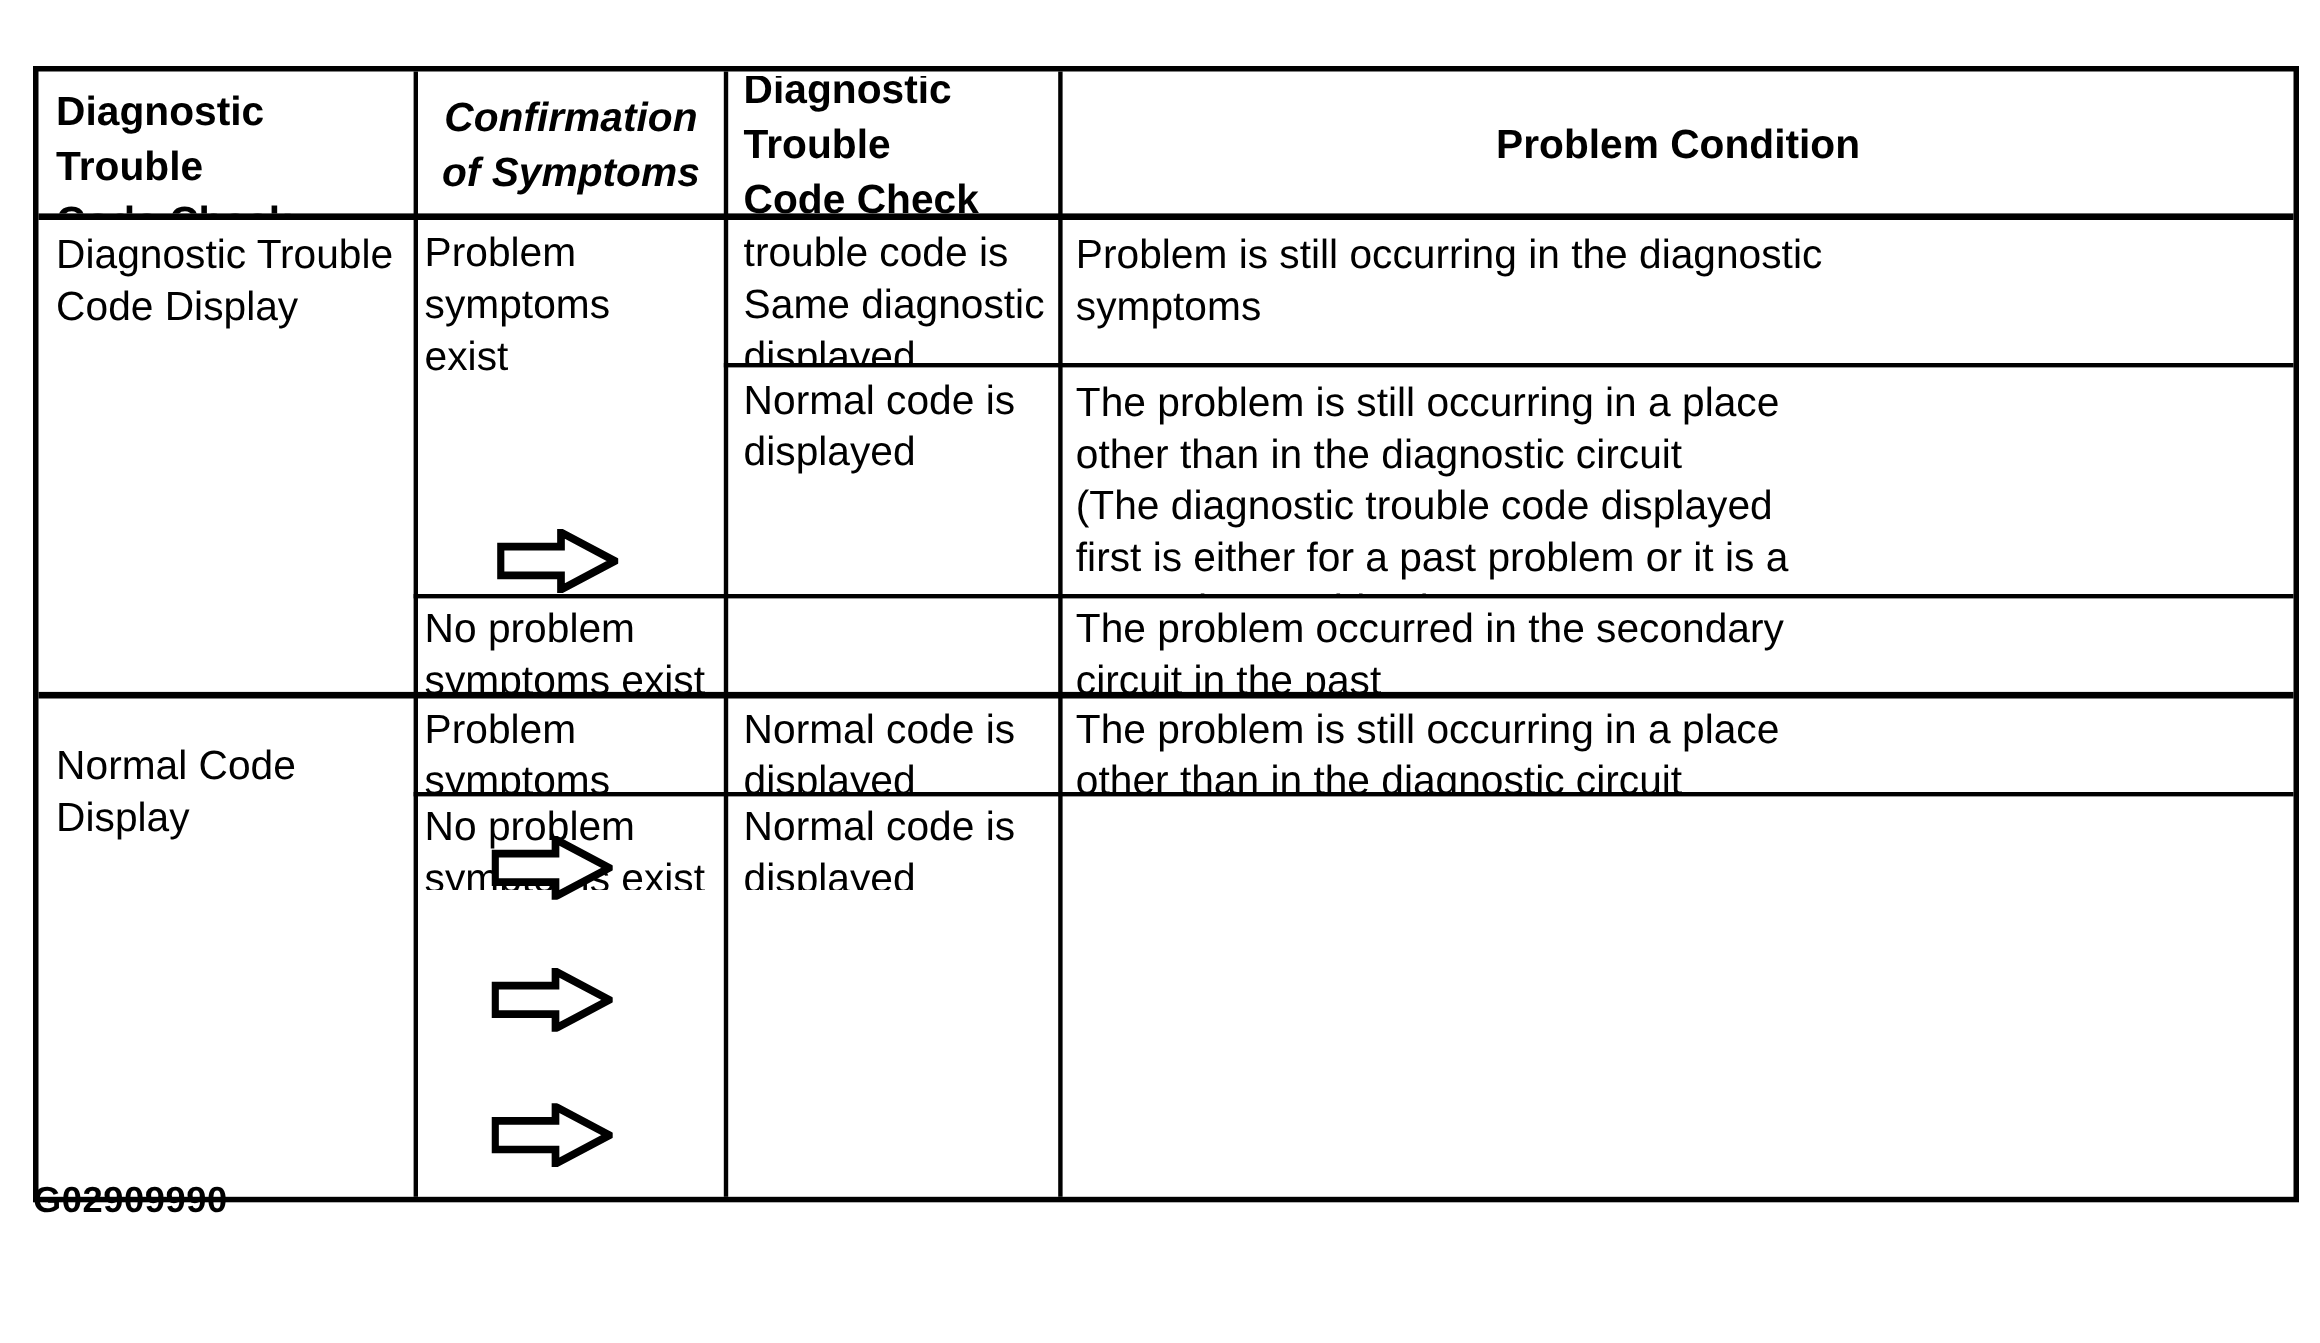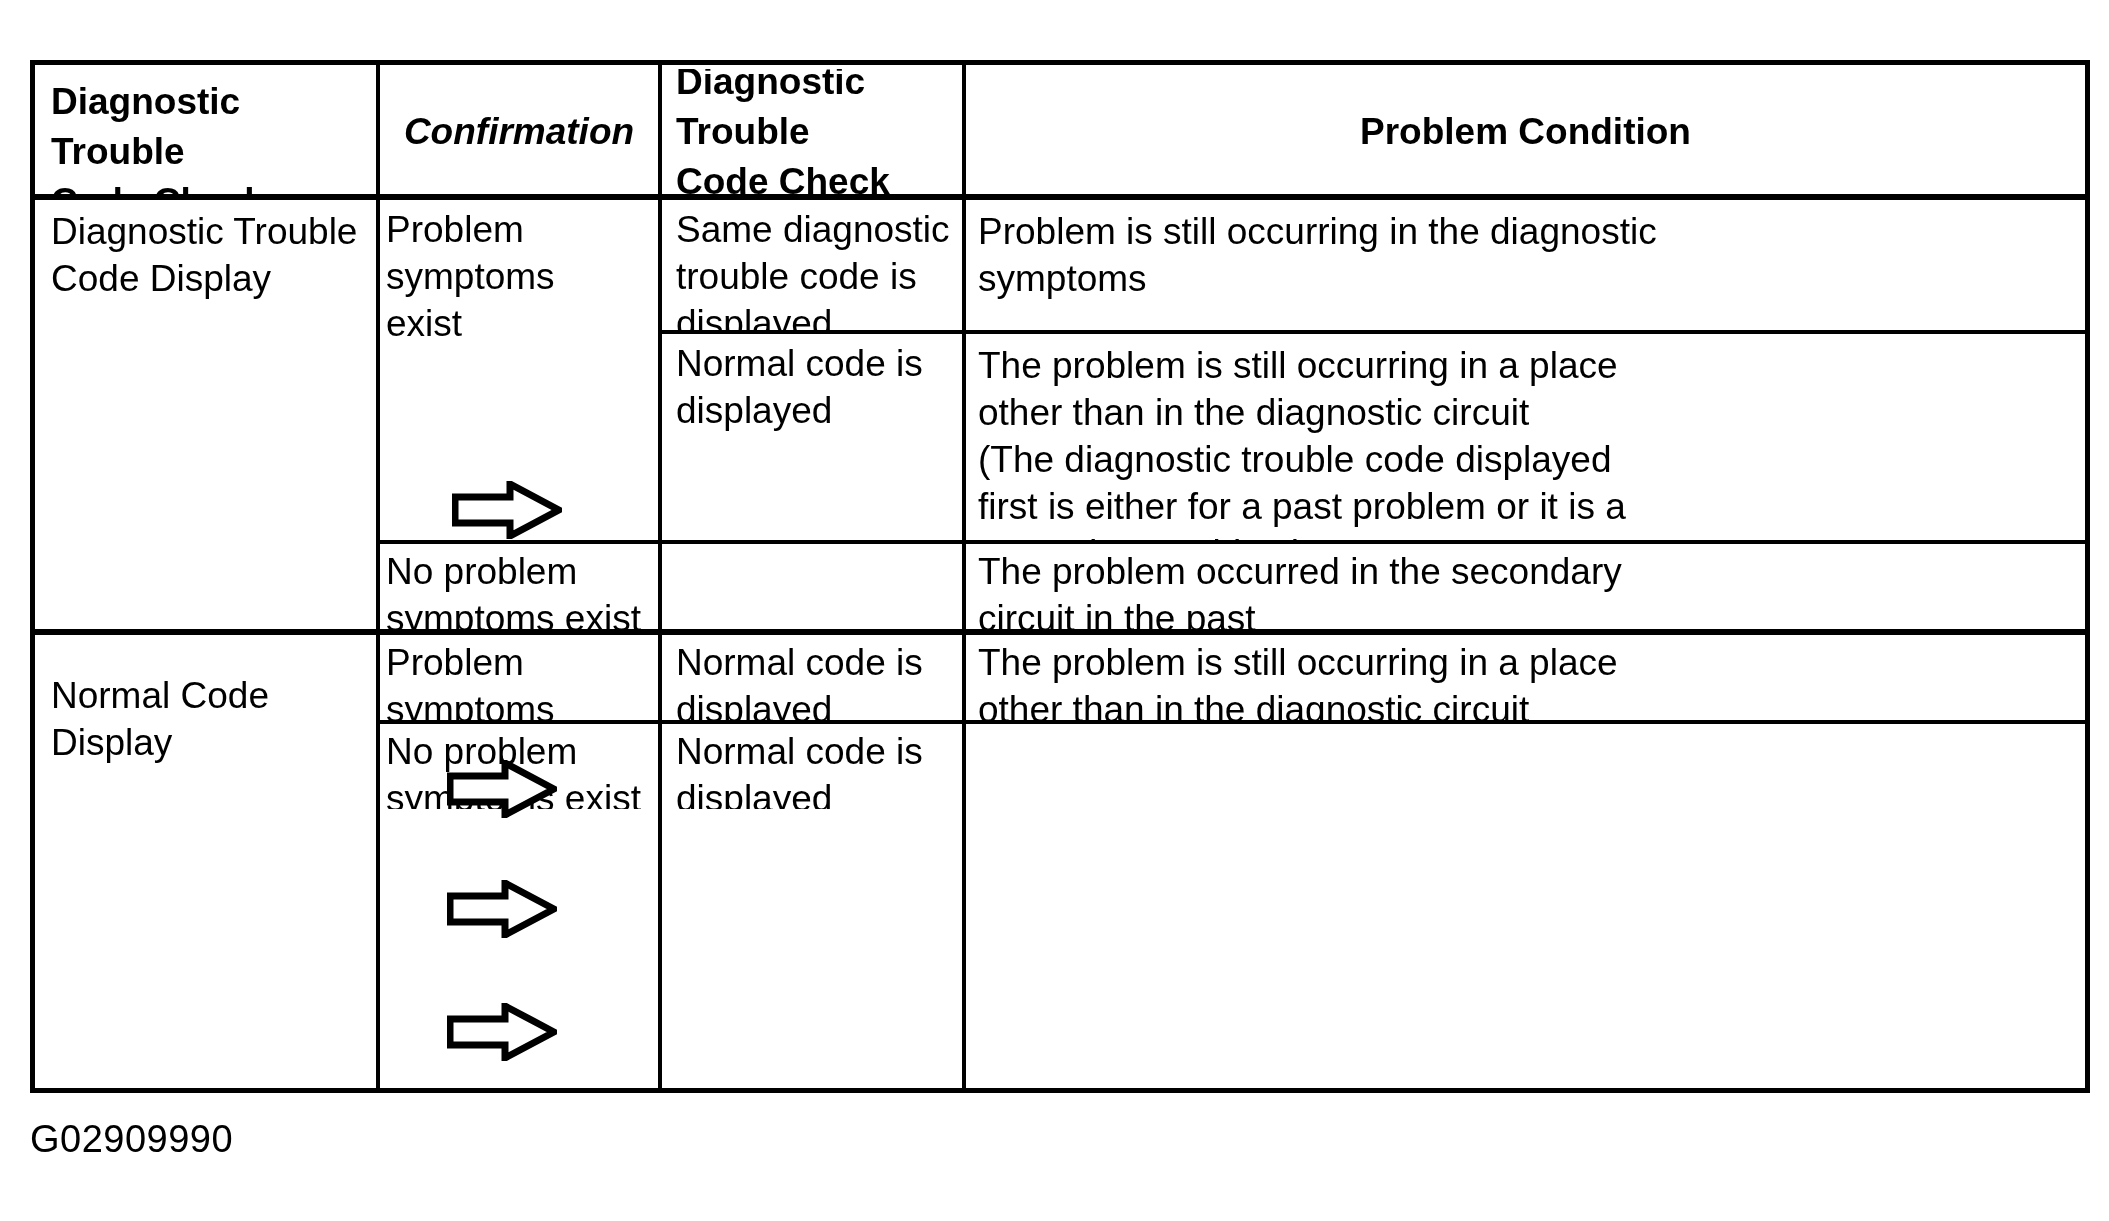--- a/index.html
+++ b/index.html
@@ -48,24 +48,24 @@
   .cell.head.center .txt{text-align:center;}
   .cell.head.mid{display:flex;align-items:center;}
 
   
   .arrow{position:absolute;}
   .arrow svg{display:block;}
 
   
   #caption{
     position:absolute;
-    left:30px;top:1122px;
-    font-size:38px;
+    left:30px;top:1074px;
+    font-size:33px;
     line-height:34px;
-    font-weight:normal;
+    font-weight:bold;
     letter-spacing:0.5px;
   }
 </style>
 </head>
 <body>
 
 <div id="page">
 
   <div id="grid">
 
@@ -85,20 +85,21 @@
 
     <div class="cell head" style="left:10px;top:4px;width:331px;height:125px;padding:8px 4px 0 6px;">
       <span class="txt">Diagnostic Trouble</span>
       <span class="txt">Code Check (Make a</span>
 
     </div>
 
     <div class="cell head center" style="left:345px;top:4px;width:278px;height:125px;font-style:italic;">
       <div>
         <span class="txt">Confirmation</span>
+        <span class="txt">of Symptoms</span>
       </div>
     </div>
 
     <div class="cell head mid" style="left:627px;top:4px;width:300px;height:125px;padding-left:14px;">
       <div>
         <span class="txt">Diagnostic Trouble</span>
         <span class="txt">Code Check</span>
       </div>
     </div>
 
@@ -131,22 +132,22 @@
       <span class="txt">Problem symptoms</span>
 
     </div>
 
     <div class="cell" style="left:345px;top:659px;width:278px;height:85px;padding:4px 2px 0 6px;">
       <span class="txt">No problem</span>
       <span class="txt">symptoms exist</span>
     </div>
 
     <div class="cell" style="left:627px;top:135px;width:300px;height:130px;padding:6px 10px 0 14px;">
+      <span class="txt">trouble  code  is</span>
       <span class="txt">Same  diagnostic</span>
-      <span class="txt">trouble  code  is</span>
       <span class="txt">displayed</span>
     </div>
 
     <div class="cell" style="left:627px;top:269px;width:300px;height:206px;padding:6px 10px 0 14px;">
       <span class="txt">Normal code is</span>
       <span class="txt">displayed</span>
     </div>
 
     <div class="cell" style="left:627px;top:479px;width:300px;height:85px;padding:4px 10px 0 14px;"></div>
 

